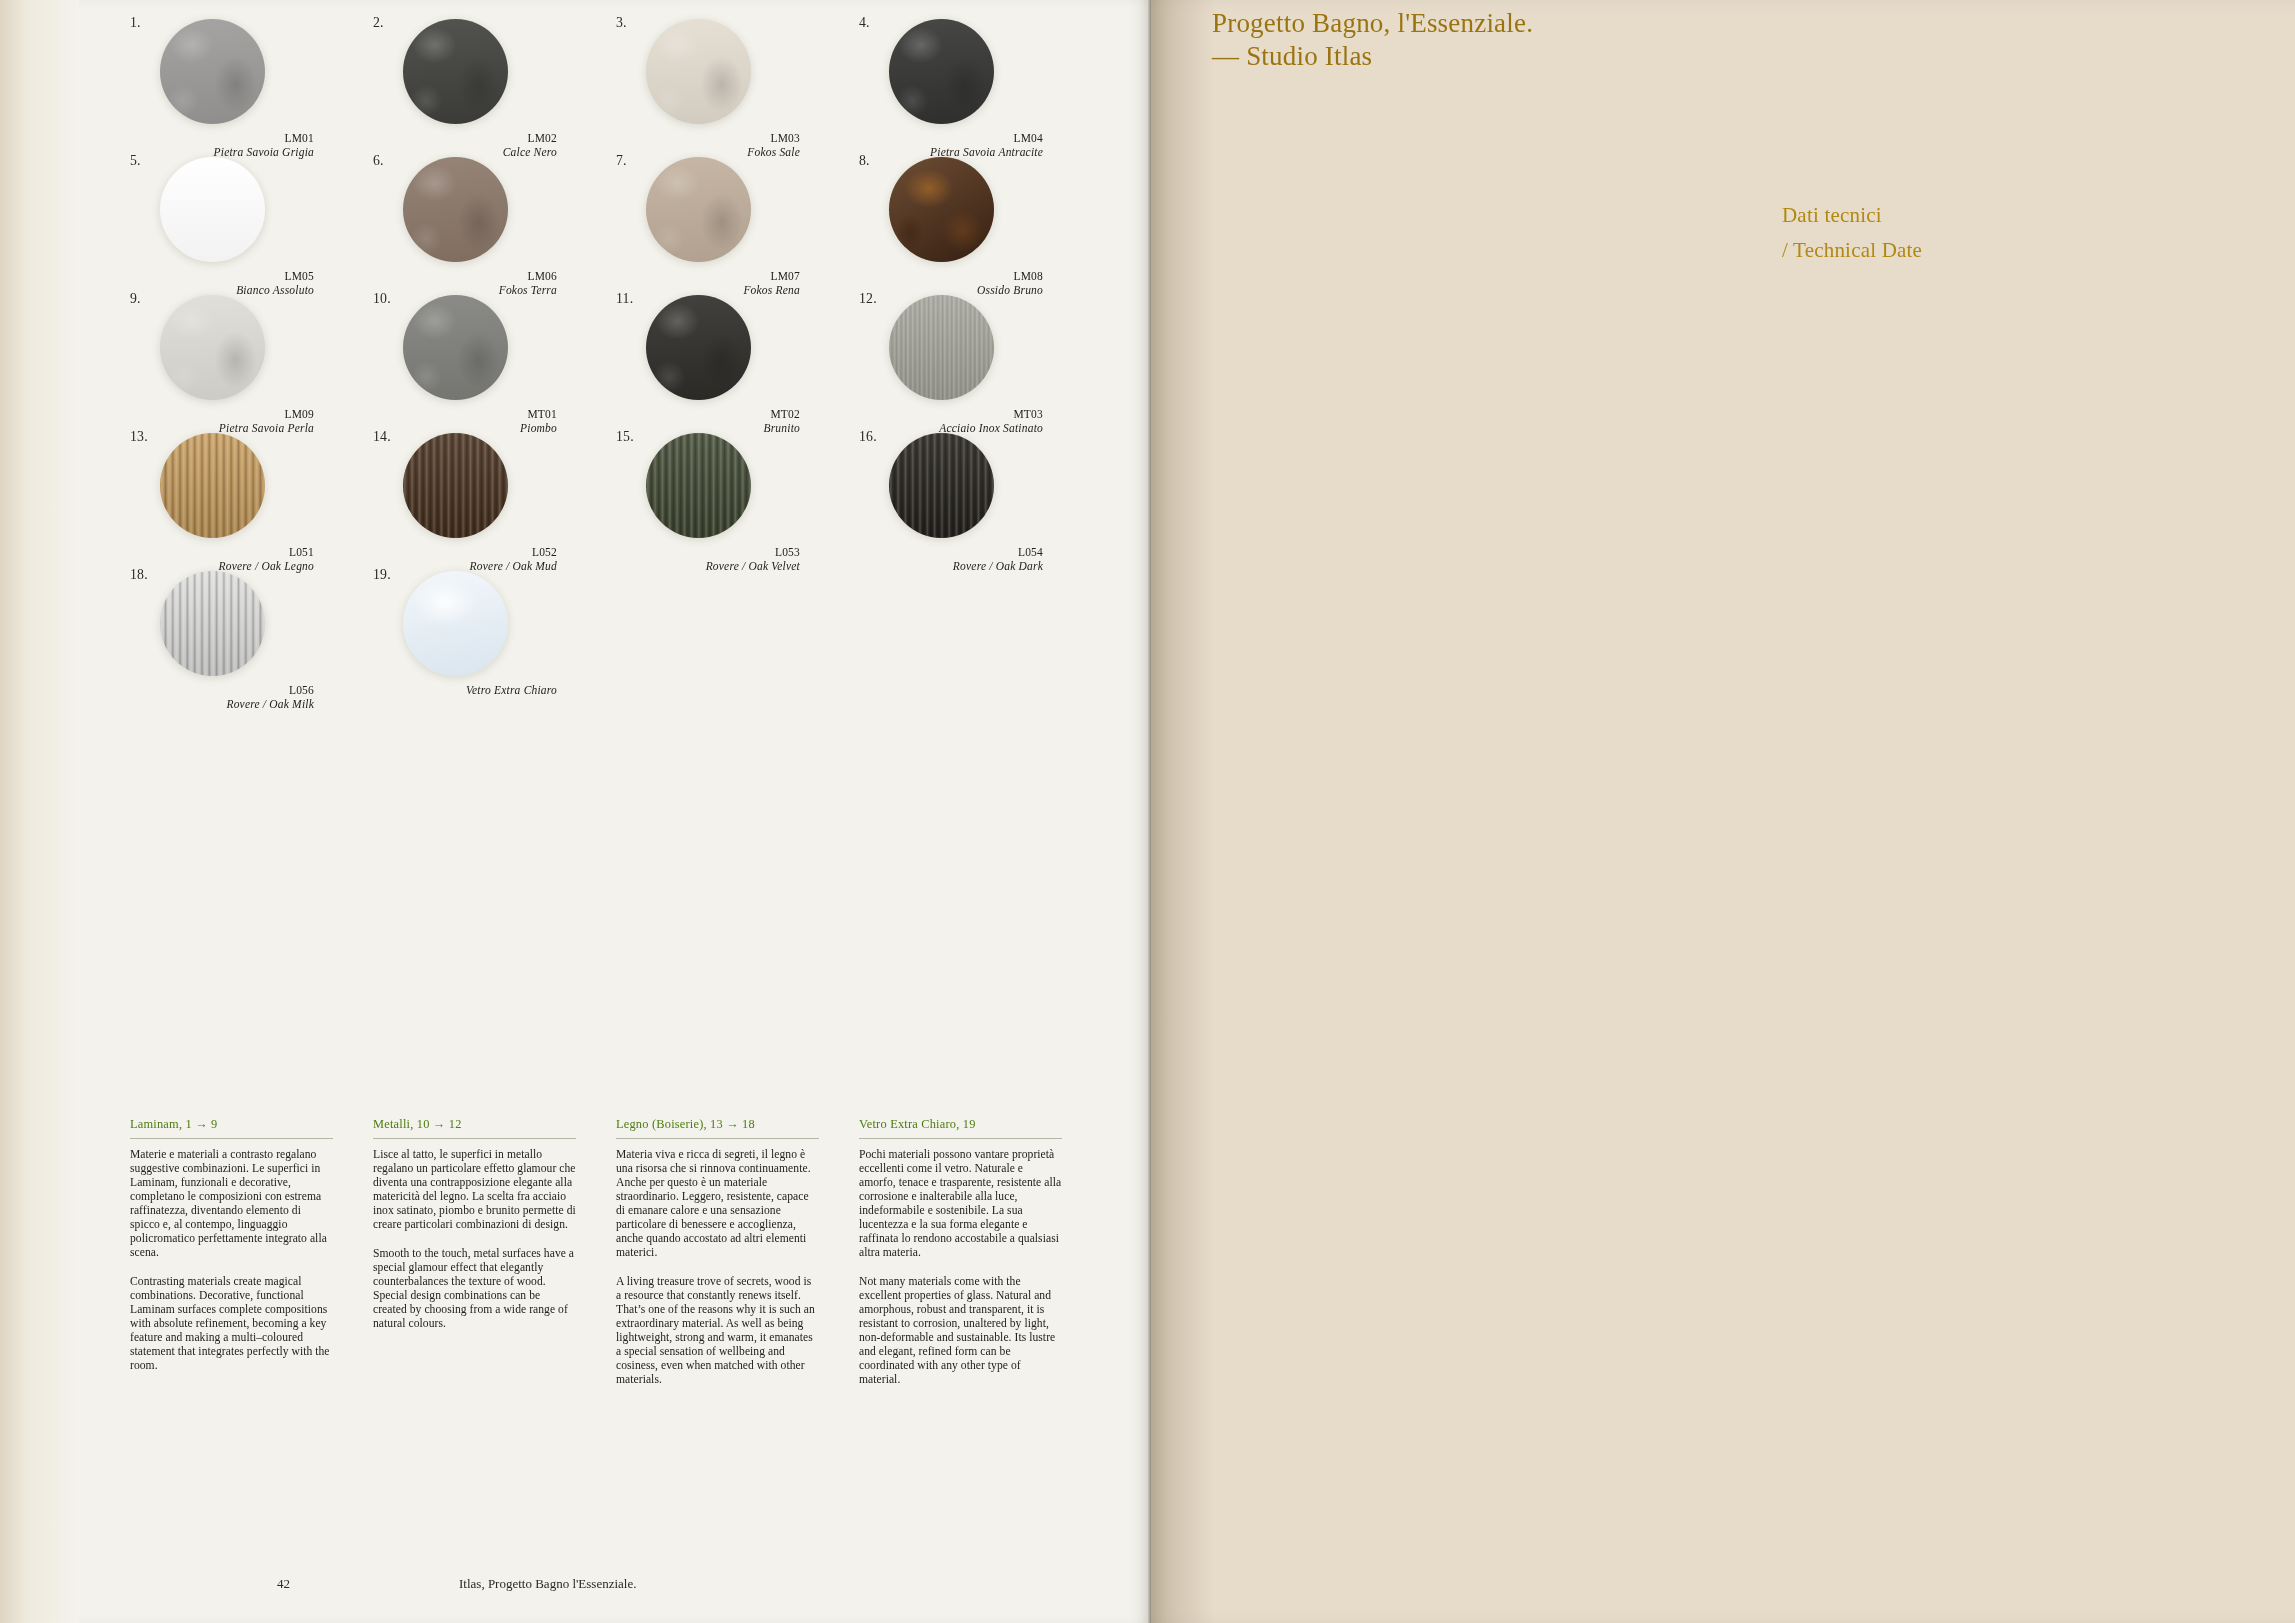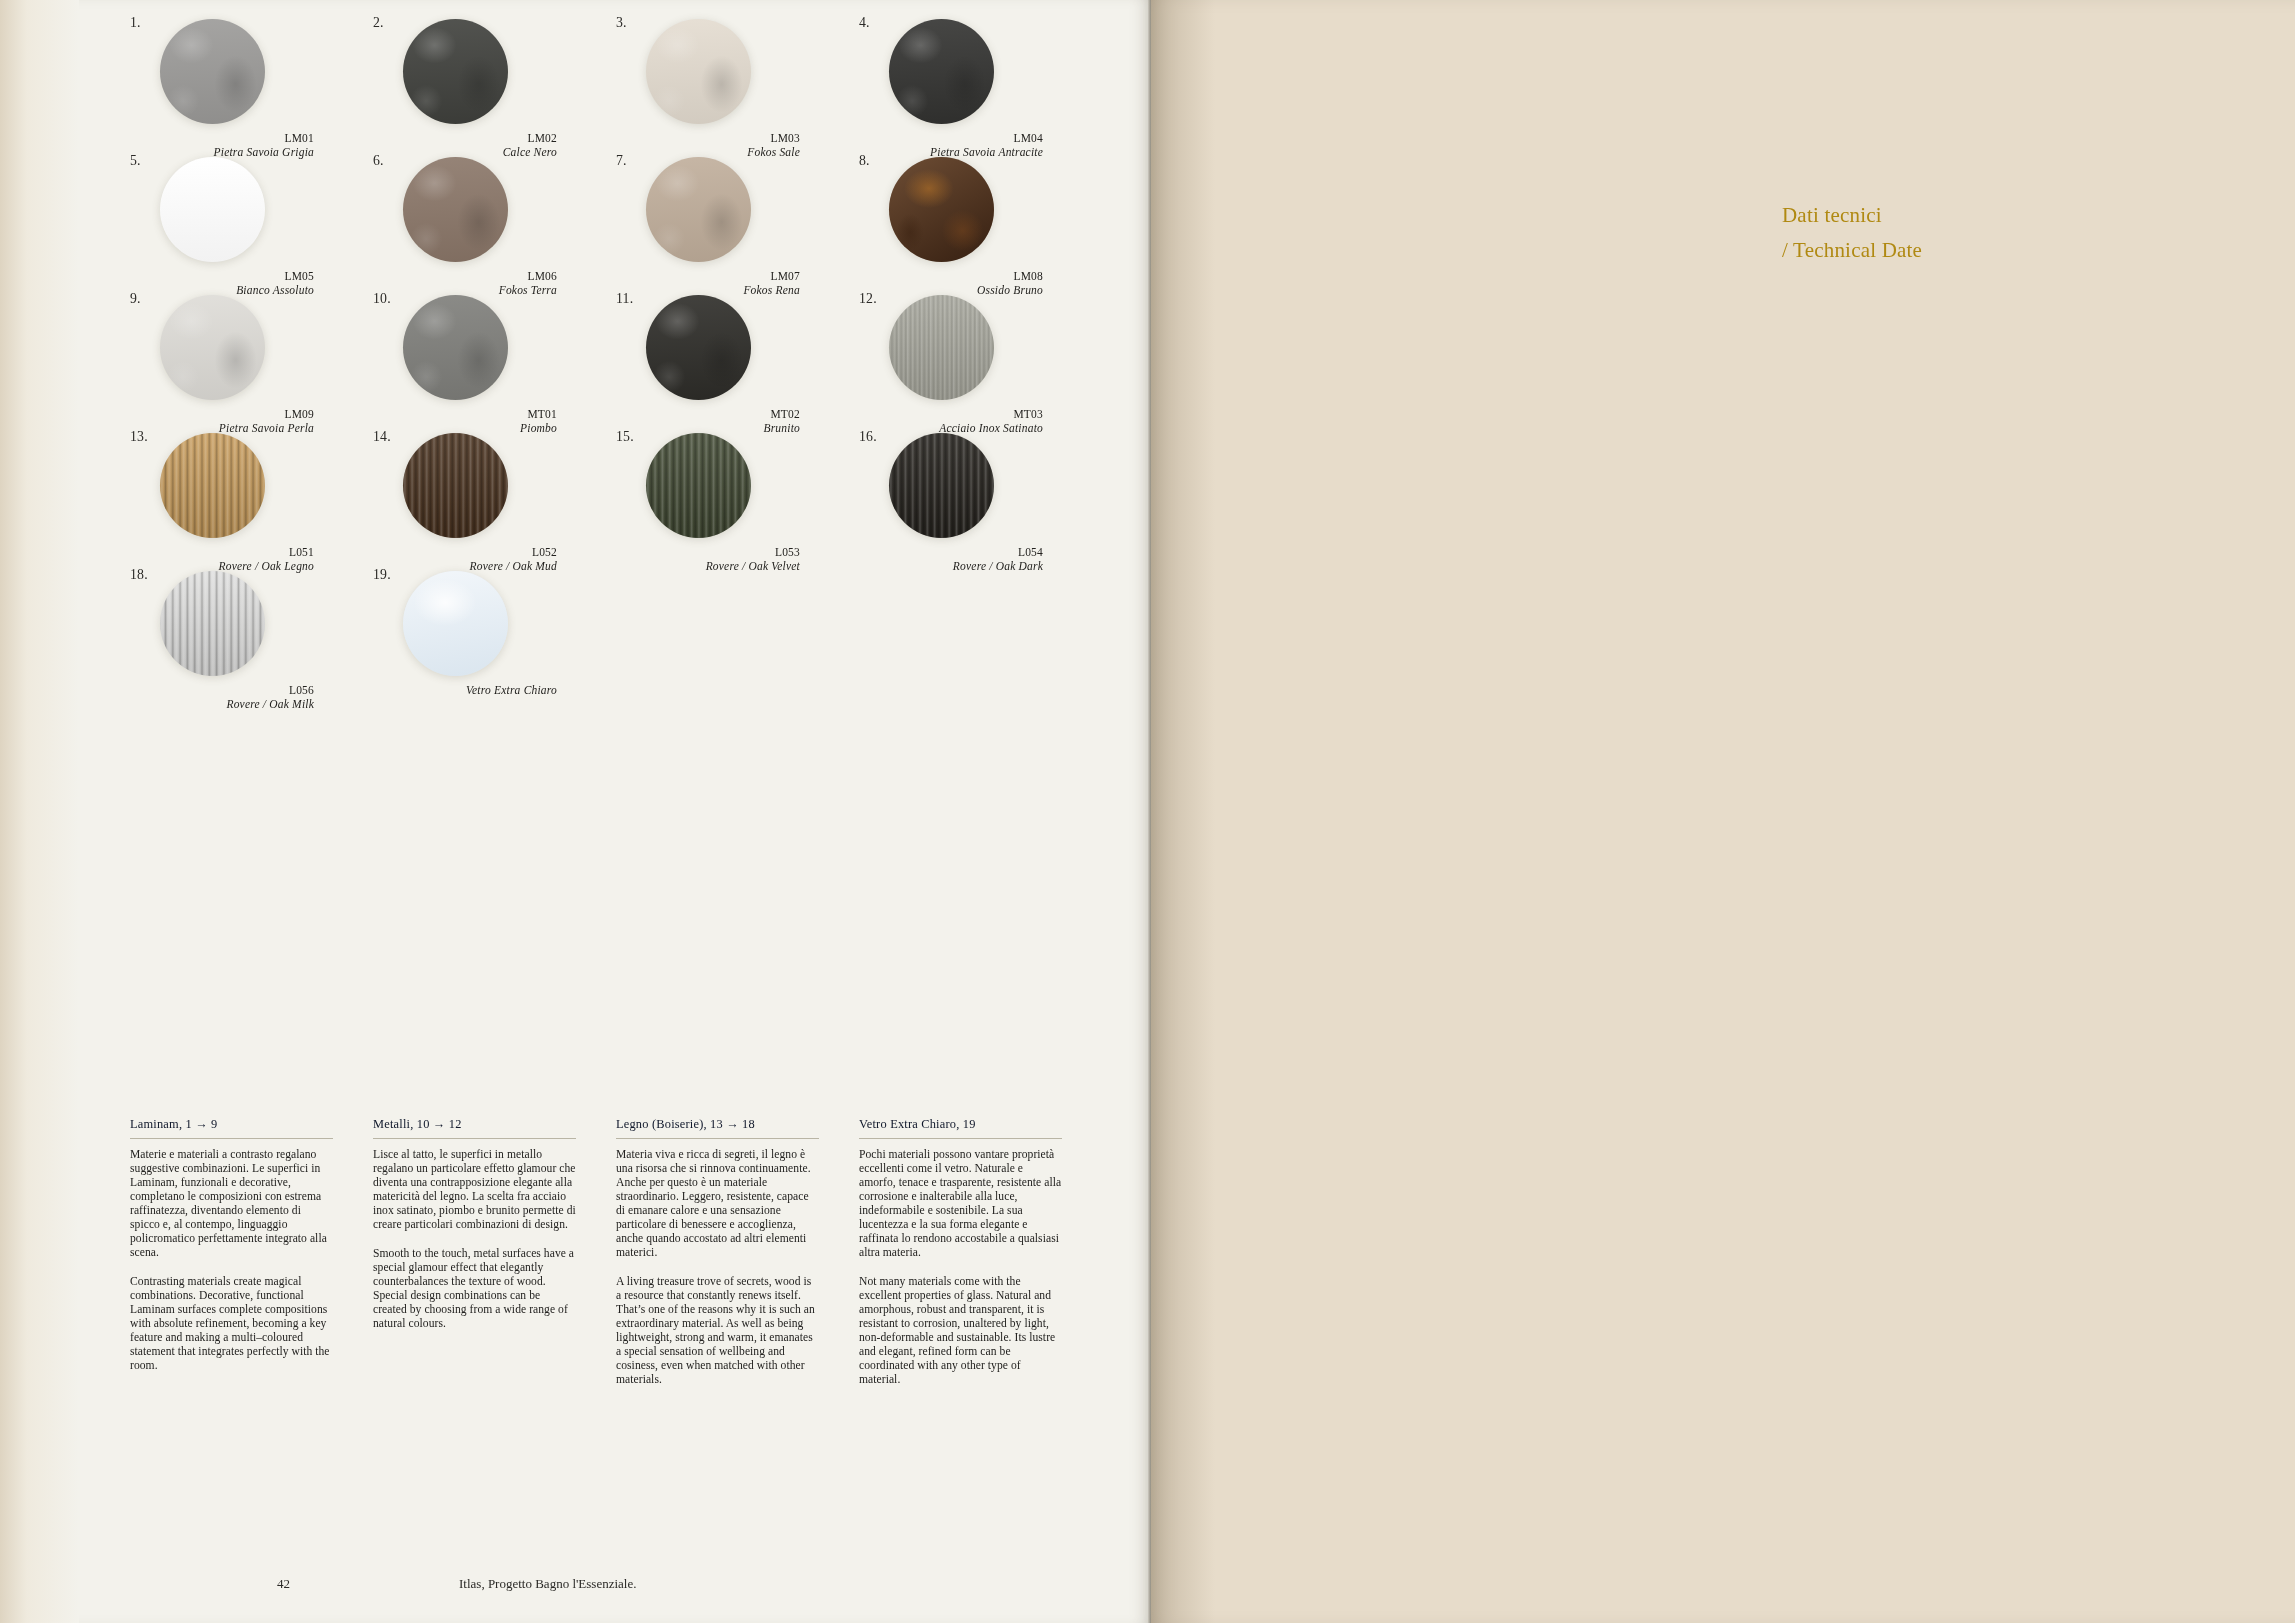--- a/index.html
+++ b/index.html
@@ -100,21 +100,21 @@
   .cap .code{display:block;}
   .cap .nm{display:block;font-style:italic;}
 
   
   .cols{
     position:absolute;left:51px;top:1117px;width:973px;
     display:grid;grid-template-columns:repeat(4,243px);
   }
   .col{padding-right:40px;box-sizing:border-box;}
   .col h3{
-    margin:0 0 8.3px 0;font-weight:400;font-size:12.4px;color:#0f172a;
+    margin:0 0 8.3px 0;font-weight:400;font-size:12.4px;color:#4d7c0f;
     letter-spacing:0.2px;padding-bottom:6.4px;
     border-bottom:0.9px solid #b9b5a5;
   }
   .col p{
     margin:0 0 15.6px 0;font-size:11.6px;line-height:14px;color:#232220;
     letter-spacing:0.05px;
   }
 
   
   .footer-left{
@@ -369,20 +369,24 @@
 
     </div>
 
     <div class="footer-left">
       <span class="pg">42</span>
       <span class="ttl">Itlas, Progetto Bagno l'Essenziale.</span>
     </div>
   </div>
 
   <div class="page-right">
+    <div class="rp-title">
+      <span class="l1">Progetto Bagno, l'Essenziale.</span>
+      <span class="l2">— Studio Itlas</span>
+    </div>
 
     <div class="rp-section">
       <span class="l1">Dati tecnici</span>
       <span class="l2">/ Technical Date</span>
     </div>
 
   </div>
 
 </div>
 

